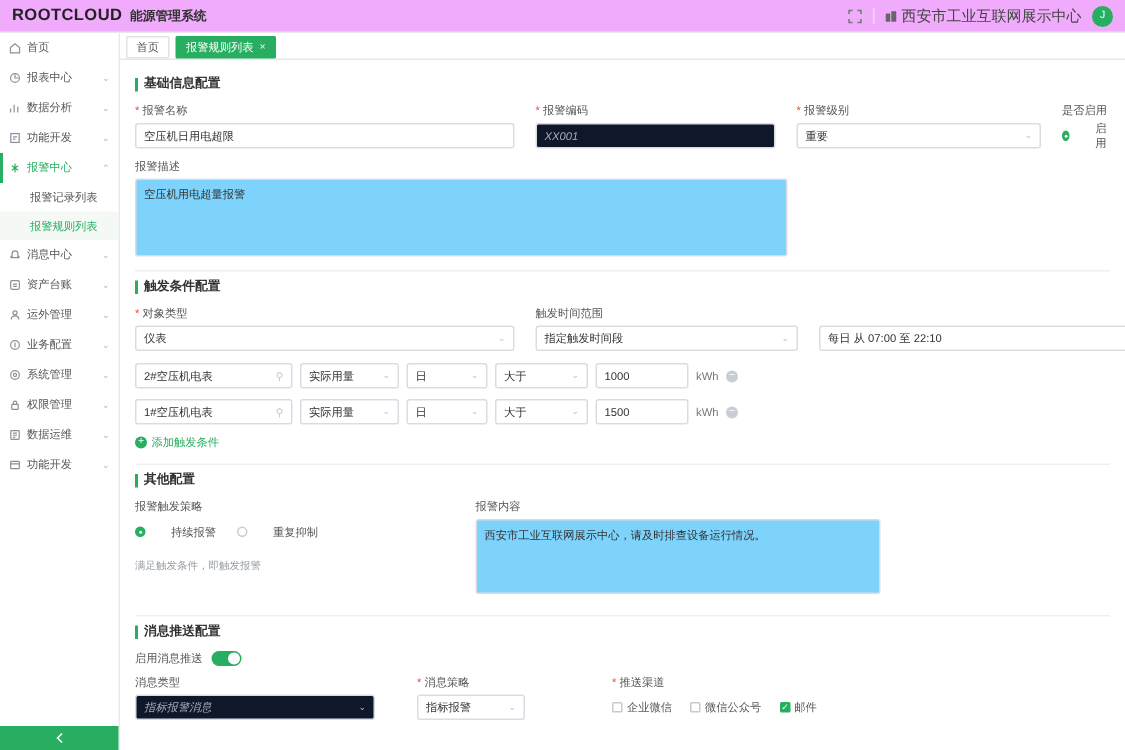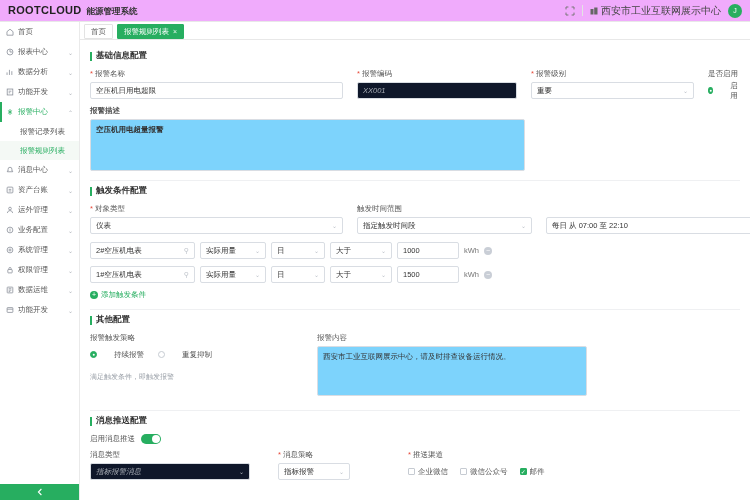--- a/index.html
+++ b/index.html
@@ -366,21 +366,21 @@
                   <span>启用</span>
                 </span>
                 <span class="radio">
                   <span class="rc"></span>
                   <span>停用</span>
                 </span>
               </div>
           </div>
         </div>
 
-        <div class="row" style="margin-top:7px;font-weight:bold;">
+        <div class="row" style="margin-top:7px;">
           <div class="field">
             <span class="lbl">报警描述</span>
             <div class="ta ta-desc">空压机用电超量报警</div>
           </div>
         </div>
 
         <div class="hr-sep"></div>
 
         <div class="sec-title">触发条件配置</div>
 

